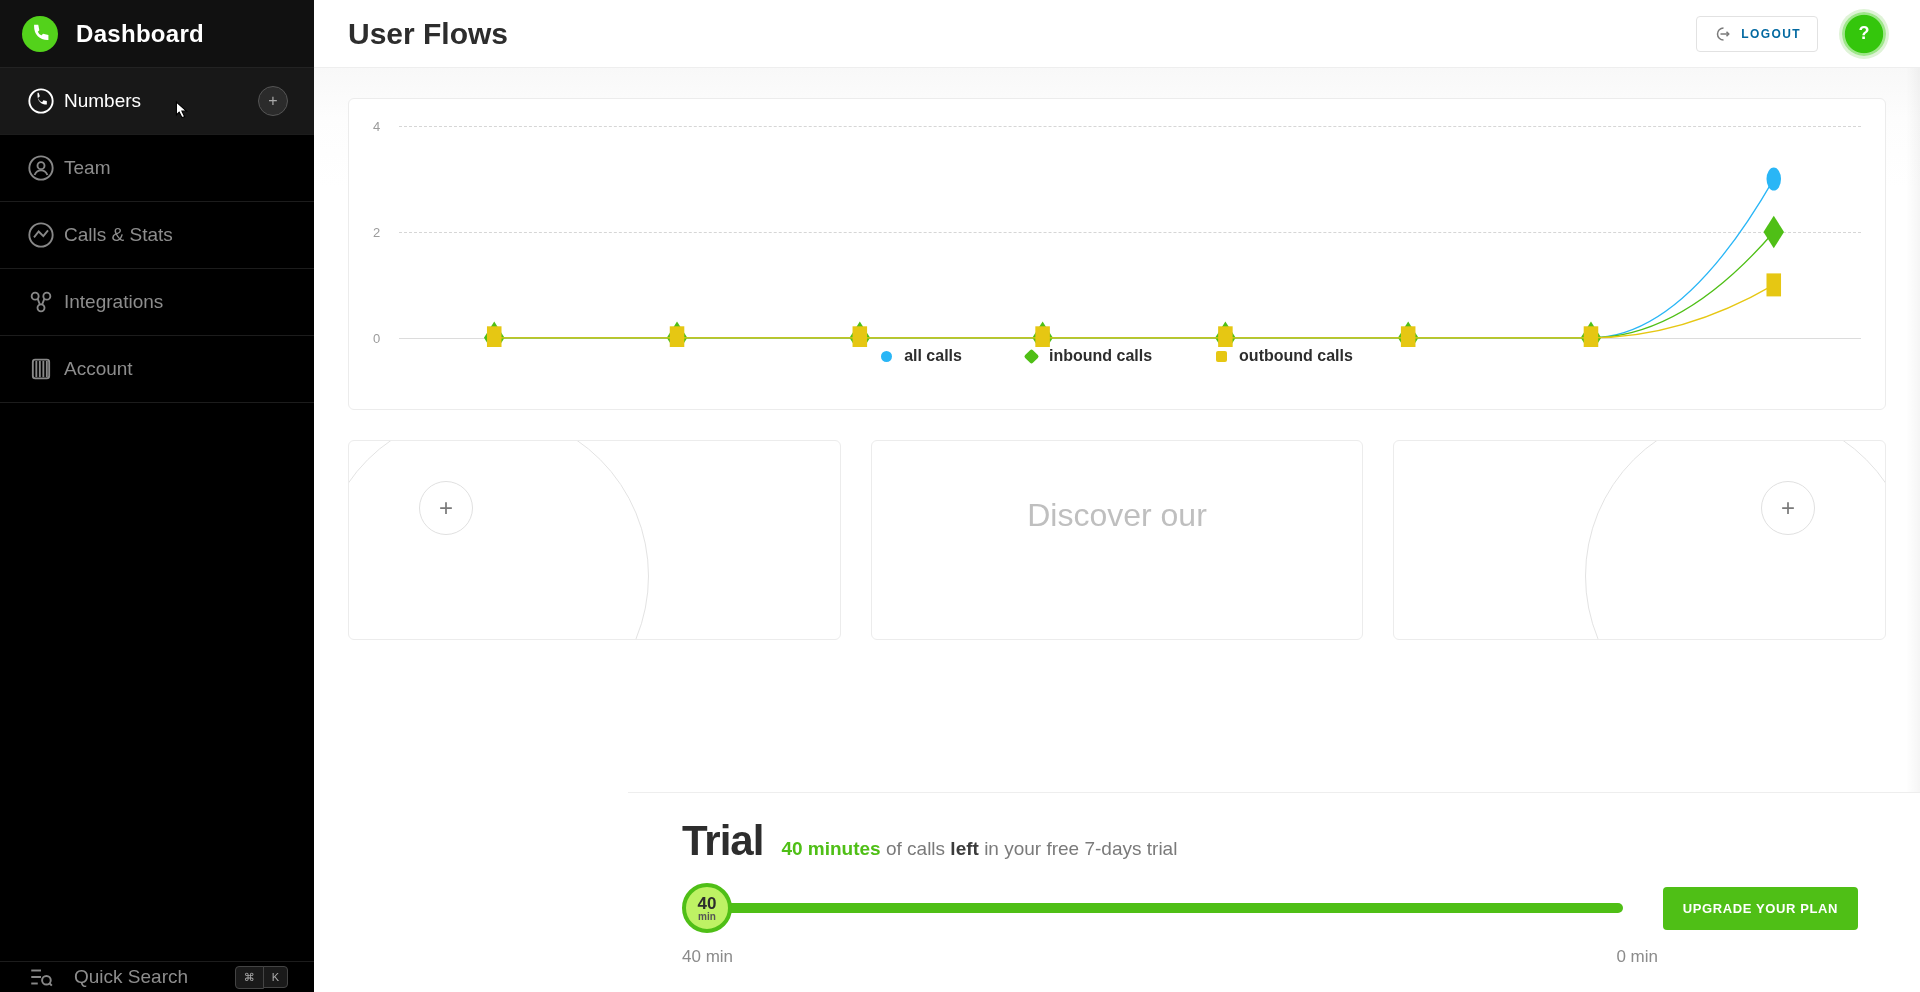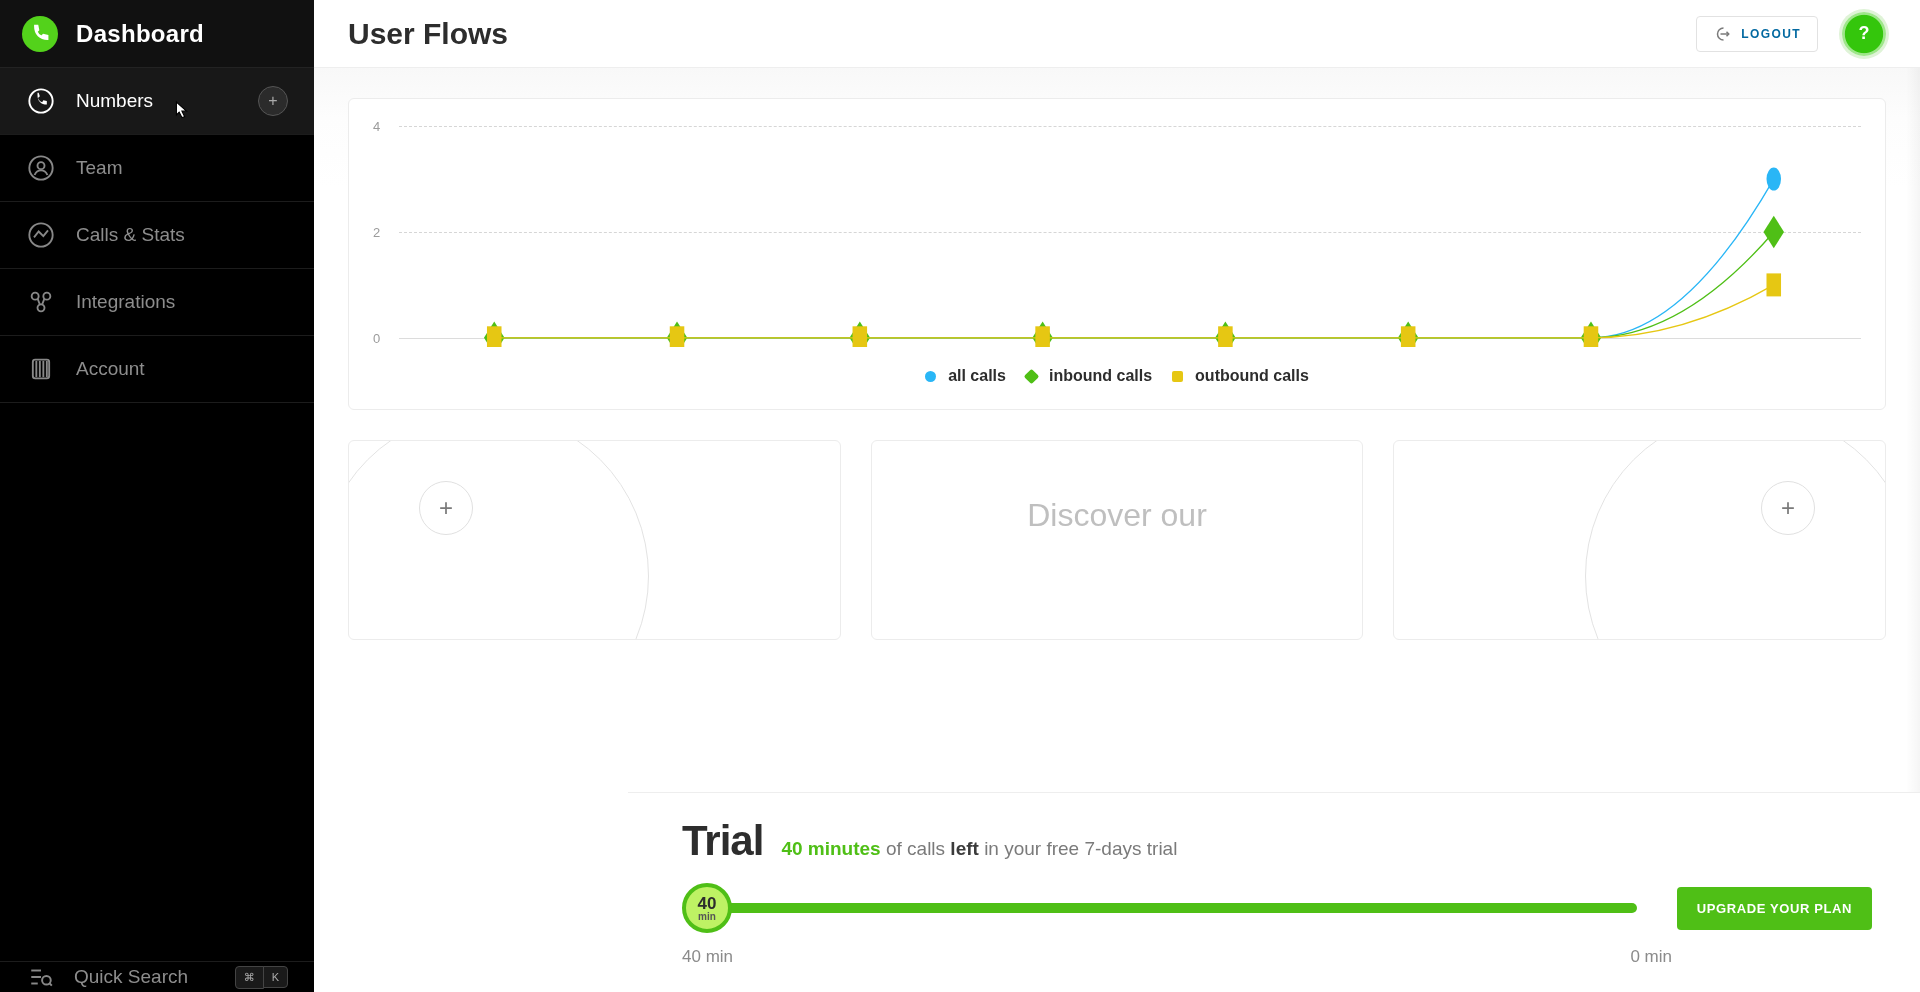--- a/index.html
+++ b/index.html
@@ -7,21 +7,21 @@
 
   .app { display: flex; width: 100%; height: 100%; }
 
   
   .sidebar { width: 314px; height: 100%; background: #000000; display: flex; flex-direction: column; color: #fff; }
   .sidebar-header { display: flex; align-items: center; gap: 18px; padding: 12px 22px; height: 68px; background: #111; border-bottom: 1px solid #232323; }
   .logo-circle { width: 36px; height: 36px; border-radius: 50%; background: #53d21b; display: flex; align-items: center; justify-content: center; }
   .logo-circle svg { width: 20px; height: 20px; }
   .sidebar-title { font-size: 24px; font-weight: 600; color: #fff; letter-spacing: .3px; }
   .nav-list { display: flex; flex-direction: column; }
-  .nav-item { display: flex; align-items: center; gap: 20px; padding: 18px 26px; border-bottom: 1px solid #1c1c1c; cursor: pointer; }
+  .nav-item { display: flex; align-items: center; gap: 8px; padding: 18px 26px; border-bottom: 1px solid #1c1c1c; cursor: pointer; }
   .nav-item .icon-wrap { width: 30px; height: 30px; display: flex; align-items: center; justify-content: center; color: #888; }
   .nav-item .label { font-size: 19px; color: #8d8d8d; font-weight: 500; }
   .nav-item.active { background: #181818; }
   .nav-item.active .label { color: #fff; }
   .nav-item.active .icon-wrap { color: #fff; }
   .add-circle { width: 30px; height: 30px; border-radius: 50%; border: 1px solid #555; background: #2b2b2b; display: flex; align-items: center; justify-content: center; color: #aaa; margin-left: auto; font-size: 16px; line-height: 1; }
   .sidebar-spacer { flex: 1; }
   .quick-search { display: flex; align-items: center; gap: 18px; padding: 0 26px; border-top: 1px solid #1c1c1c; }
   .quick-search .icon-wrap { width: 30px; height: 30px; display: flex; align-items: center; justify-content: center; color: #888; }
   .quick-search .label { font-size: 19px; color: #8d8d8d; font-weight: 500; }
@@ -45,42 +45,42 @@
   .content-scroll { flex: 1; overflow: hidden; background: linear-gradient(#f8f8f8, #fdfdfd 50px, #ffffff 120px); padding: 30px 34px 0 34px; position: relative; }
 
   
   .card { background: #fff; border: 1px solid #ececec; border-radius: 6px; padding: 18px 24px 14px 24px; }
   .chart-card { height: 312px; position: relative; }
   .chart-area { position: relative; width: 100%; height: 230px; }
   .y-tick-label { position: absolute; left: 0; font-size: 13px; color: #9b9b9b; transform: translateY(-50%); }
   .gridline { position: absolute; left: 26px; right: 0; height: 0; border-top: 1px dashed #d6d6d6; }
   .gridline.solid { border-top: 1px solid #dcdcdc; }
   .chart-svg { position: absolute; left: 34px; right: 0; top: 0; bottom: 0; width: calc(100% - 34px); height: 100%; }
-  .legend { display: flex; align-items: center; justify-content: center; gap: 20px; margin-top: 20px; }
+  .legend { display: flex; align-items: center; justify-content: center; gap: 64px; margin-top: 0; }
   .legend-item { display: flex; align-items: center; gap: 12px; font-size: 16px; font-weight: 700; color: #2d2d2d; }
   .marker { width: 11px; height: 11px; border-radius: 50%; }
   .marker.square { border-radius: 2px; }
   .marker.diamond { border-radius: 2px; transform: rotate(45deg); }
 
   
   .cards-row { display: flex; gap: 30px; margin-top: 30px; }
   .mini-card { flex: 1; border: 1px solid #ececec; border-radius: 6px; background: #fff; height: 200px; position: relative; overflow: hidden; }
   .arc { position: absolute; width: 330px; height: 330px; border-radius: 50%; border: 1px solid #e3e3e3; top: -30px; }
   .arc.left { left: -30px; }
   .arc.right { right: -30px; }
   .plus-fab { position: absolute; top: 40px; width: 54px; height: 54px; border-radius: 50%; border: 1px solid #e0e0e0; background: #fff; display: flex; align-items: center; justify-content: center; font-size: 24px; color: #7a7a7a; cursor: pointer; }
   .mini-card .plus-fab.left { left: 70px; }
   .mini-card .plus-fab.right { right: 70px; }
   .discover-text { position: absolute; left: 50%; top: 56px; transform: translateX(-50%); font-size: 32px; color: #bfbfbf; font-weight: 400; white-space: nowrap; }
 
   
   .scroll-rail { position: absolute; right: 0; top: 0; bottom: 0; width: 14px; background: linear-gradient(to right, rgba(0,0,0,0), rgba(0,0,0,0.04)); }
 
   
-  .trial-bar { position: absolute; left: 314px; right: 0; bottom: 0; height: 200px; background: #fff; border-top: 1px solid #eee; padding: 24px 48px 26px 54px; }
+  .trial-bar { position: absolute; left: 314px; right: 0; bottom: 0; height: 200px; background: #fff; border-top: 1px solid #eee; padding: 24px 62px 26px 54px; }
   .trial-header { display: flex; align-items: baseline; gap: 18px; }
   .trial-title { font-size: 42px; font-weight: 800; color: #2d2d2d; letter-spacing: -1px; }
   .trial-sub { font-size: 19px; color: #7a7a7a; }
   .trial-sub .green { color: #4fbf16; font-weight: 600; }
   .trial-sub strong { color: #3b3b3b; }
   .trial-progress-row { display: flex; align-items: center; gap: 40px; margin-top: 18px; }
   .progress-wrap { flex: 1; display:flex; align-items:center; position: relative; }
   .progress-knob { width: 50px; height: 50px; border-radius: 50%; background:#bef264; border:4px solid #4fbf16; display:flex; flex-direction:column; align-items:center; justify-content:center; font-weight:700; color:#2d2d2d; font-size:17px; line-height:1; z-index:2; }
   .progress-knob small{font-size:10px;font-weight:600;text-transform:lowercase;color:#555;}
   .progress-track { flex: 1; height: 10px; background:#4fbf16; border-radius: 0 5px 5px 0; margin-left:-6px;}

